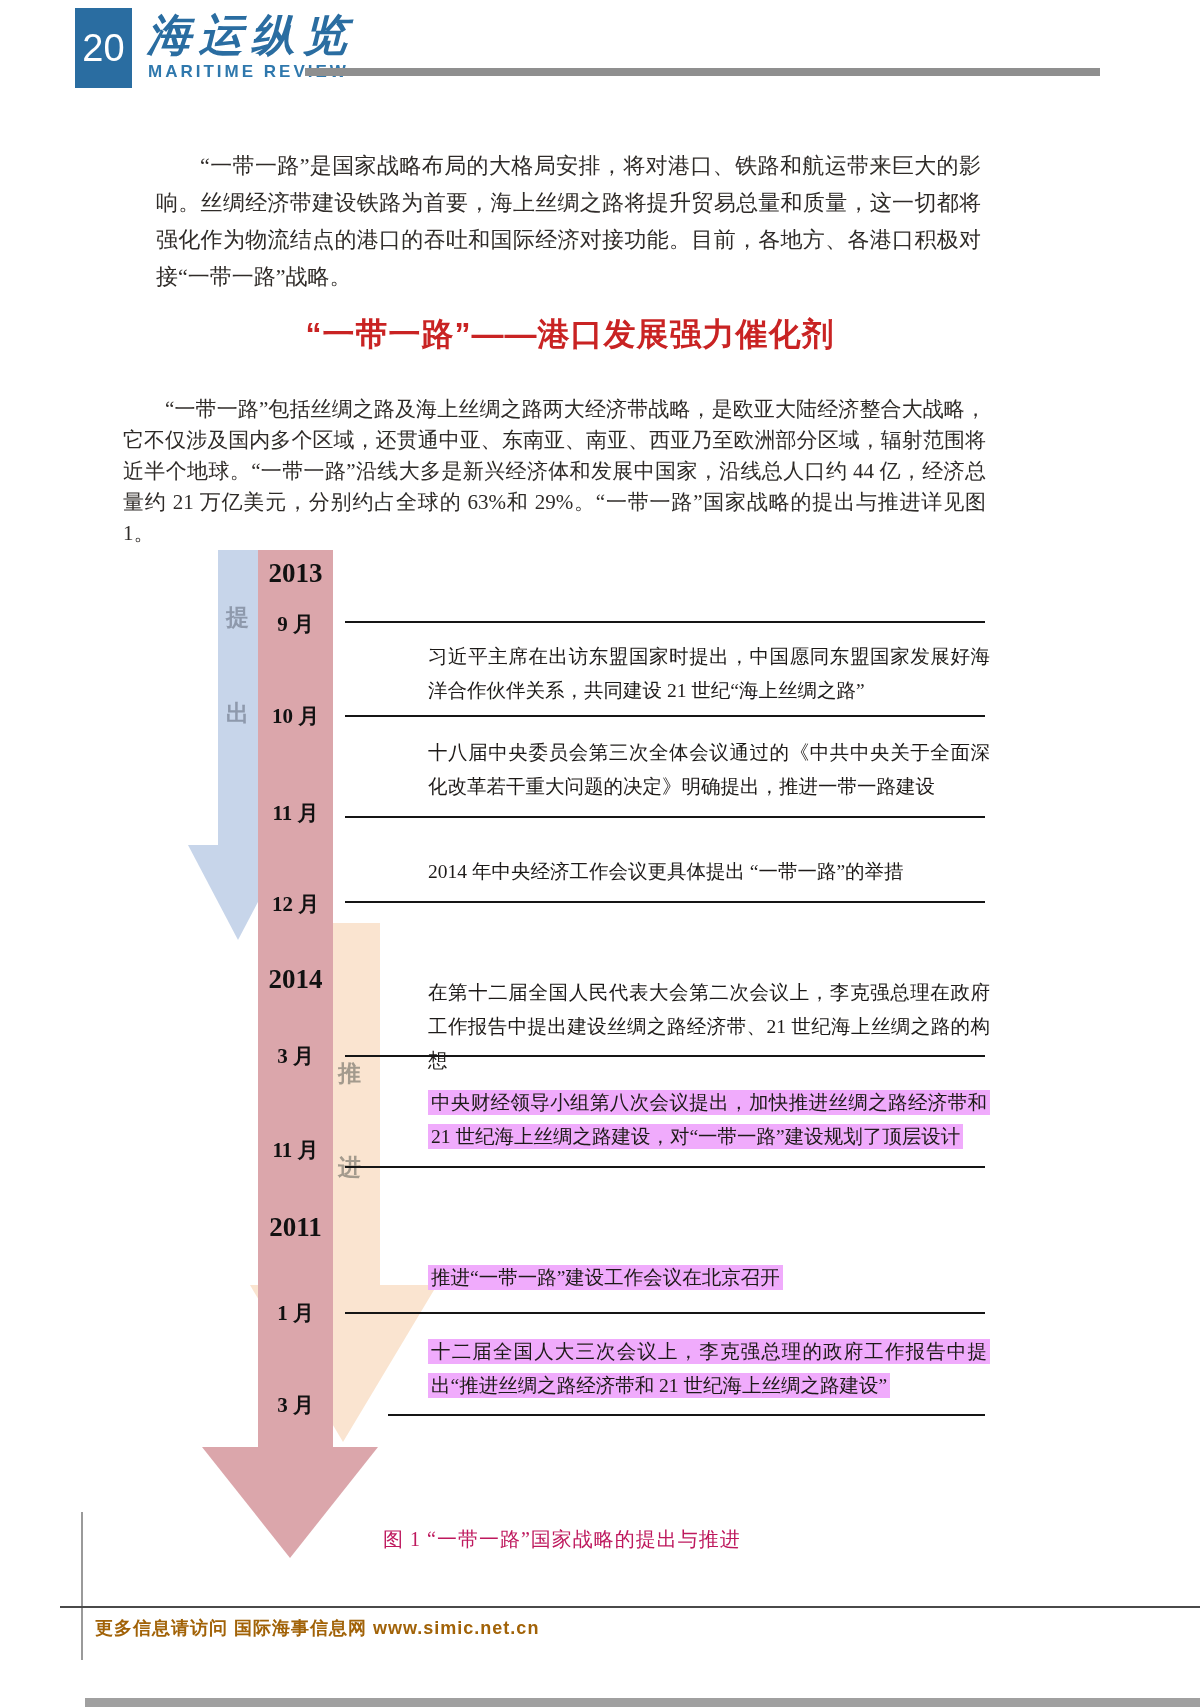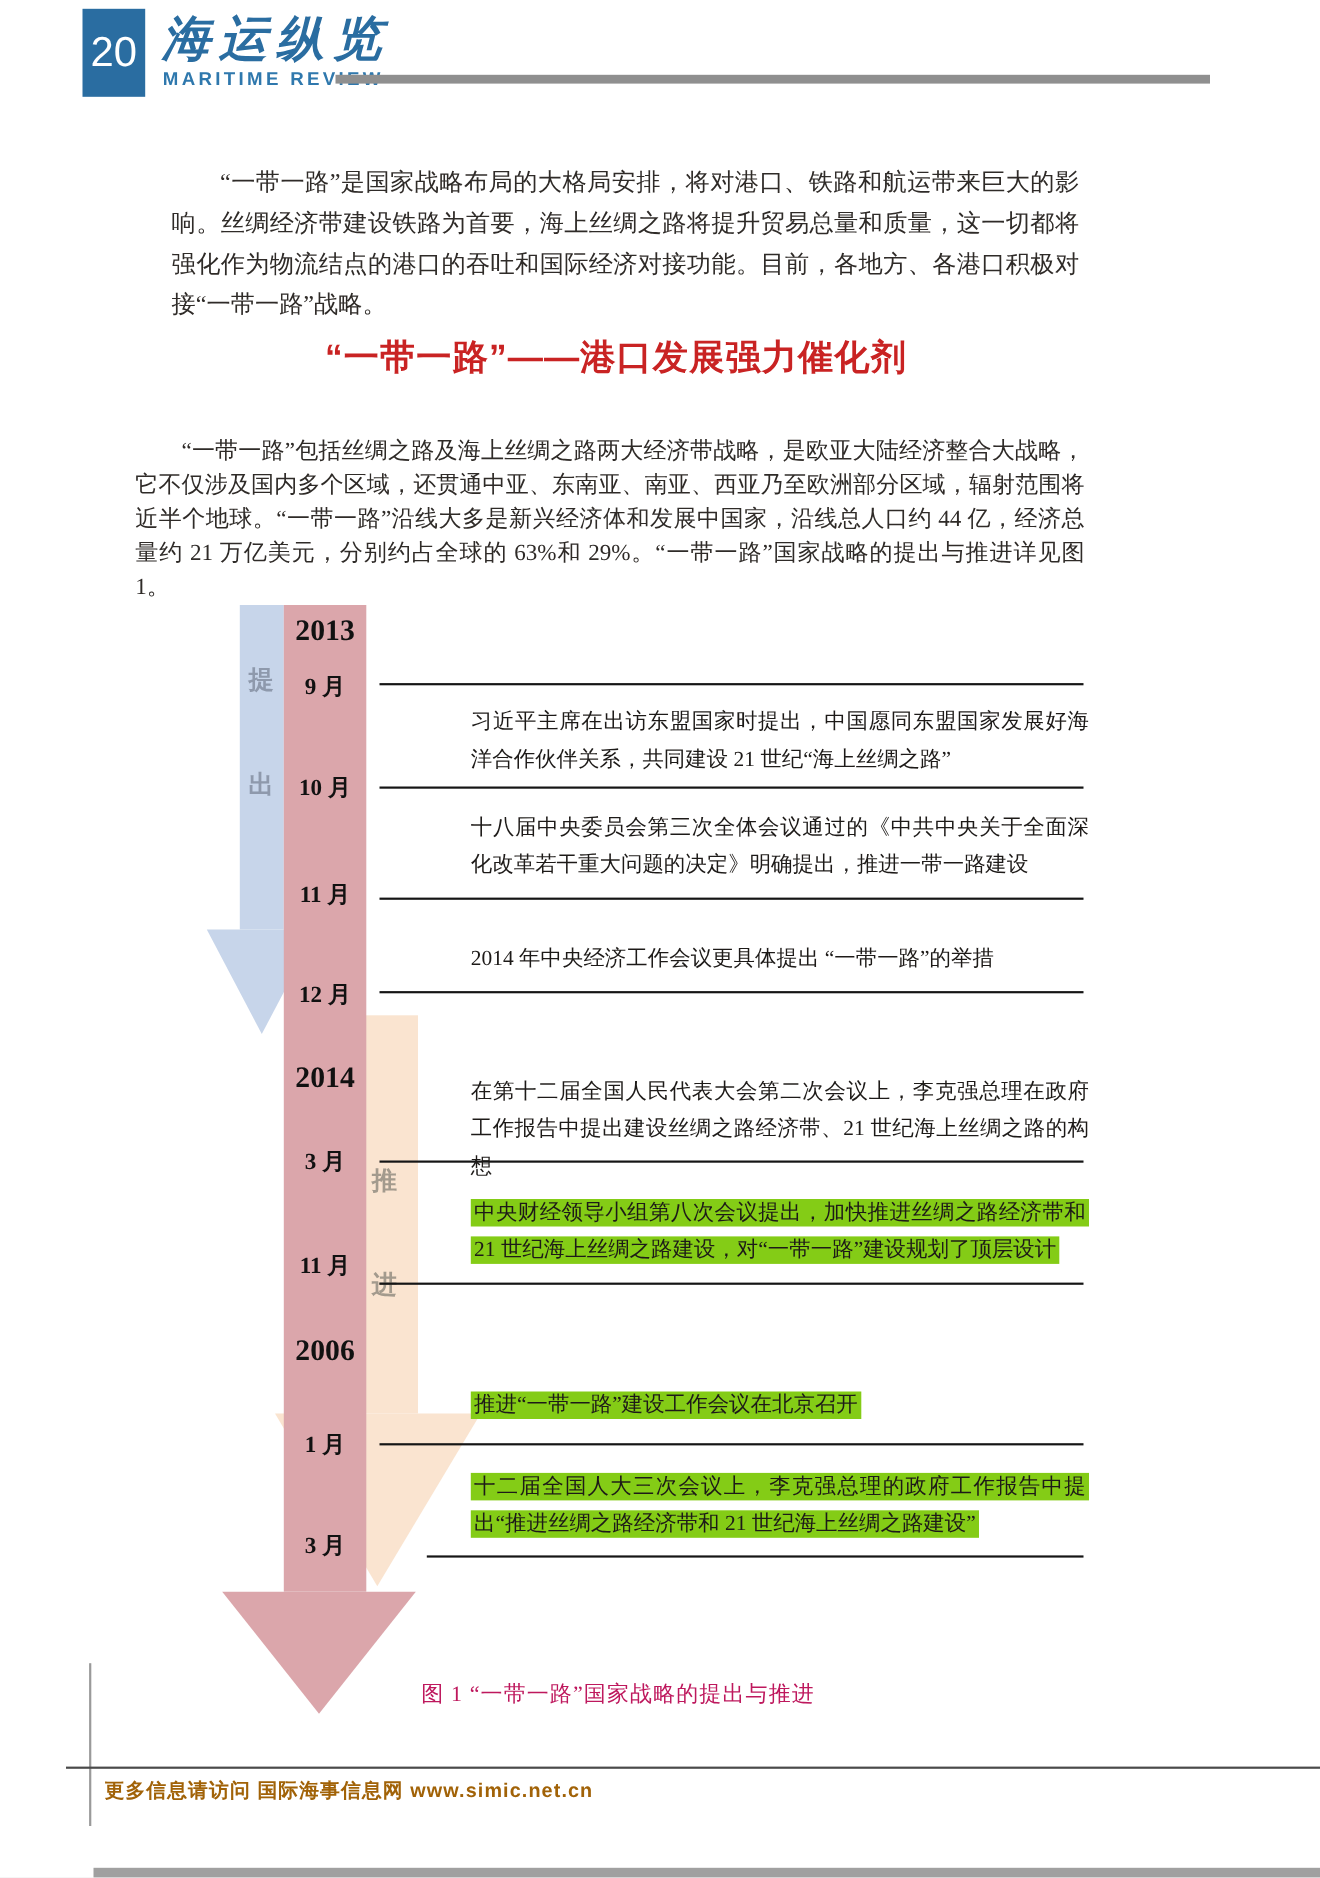--- a/index.html
+++ b/index.html
@@ -27,21 +27,21 @@
     font-family:"Liberation Sans","DejaVu Sans",sans-serif;font-weight:bold;
   }
   .header-rule{left:305px;top:68px;width:795px;height:8px;background:#8f8f8f;}
 
   
   .intro{
     left:140px;top:131px;width:825px;font-size:22px;line-height:37px;
     text-align:justify;text-indent:2em;margin:16px;
   }
   .section-title{
-    left:0;top:303px;width:1120px;text-align:center;margin:0;
+    left:0;top:303px;width:1120px;text-align:center;margin:10px;
     font-family:"Liberation Sans","DejaVu Sans",sans-serif;
     font-size:32px;font-weight:bold;color:#c92323;letter-spacing:1px;
   }
   .body-para{
     left:123px;top:394px;width:863px;font-size:21px;line-height:31px;
     text-align:justify;text-indent:2em;margin:0;
   }
 
   
   .blue-shaft{left:218px;top:550px;width:40px;height:295px;background:#c7d5ea;z-index:1;}
@@ -72,21 +72,21 @@
   .tl-label.year{font-size:27px;}
   .tl-label.month{font-size:21px;}
 
   .tl-line{left:345px;width:640px;height:2px;background:#151515;z-index:3;}
 
   .event{
     left:428px;width:562px;font-size:19.5px;line-height:34px;
     text-align:justify;color:#1d1a18;z-index:3;
   }
   .event.hl span{
-    background:#84cc16;padding:2px 3px;
+    background:#f0abfc;padding:2px 3px;
     -webkit-box-decoration-break:clone;box-decoration-break:clone;
   }
   .fig-caption{left:383px;top:1526px;font-size:20px;color:#be185d;letter-spacing:1px;}
 
   
   .footer-vline{left:81px;top:1512px;width:2px;height:148px;background:#9a9a9a;}
   .footer-rule{left:60px;top:1606px;width:1140px;height:2px;background:#4a4a4a;}
   .footer-text{
     left:95px;top:1616px;font-family:"Liberation Sans","DejaVu Sans",sans-serif;
     font-size:18px;font-weight:bold;color:#a16207;letter-spacing:1px;
@@ -124,21 +124,21 @@
   <div class="abs vchar peach" style="top:1152px">进</div>
 
   <div class="abs tl-label year" style="top:558px">2013</div>
   <div class="abs tl-label month" style="top:610px">9 月</div>
   <div class="abs tl-label month" style="top:702px">10 月</div>
   <div class="abs tl-label month" style="top:799px">11 月</div>
   <div class="abs tl-label month" style="top:890px">12 月</div>
   <div class="abs tl-label year" style="top:964px">2014</div>
   <div class="abs tl-label month" style="top:1042px">3 月</div>
   <div class="abs tl-label month" style="top:1136px">11 月</div>
-  <div class="abs tl-label year" style="top:1212px">2006</div>
+  <div class="abs tl-label year" style="top:1212px">2011</div>
   <div class="abs tl-label month" style="top:1299px">1 月</div>
   <div class="abs tl-label month" style="top:1391px">3 月</div>
 
   <div class="abs tl-line" style="top:621px"></div>
   <div class="abs tl-line" style="top:715px"></div>
   <div class="abs tl-line" style="top:816px"></div>
   <div class="abs tl-line" style="top:901px"></div>
   <div class="abs tl-line" style="top:1055px"></div>
   <div class="abs tl-line" style="top:1166px"></div>
   <div class="abs tl-line" style="top:1312px"></div>

